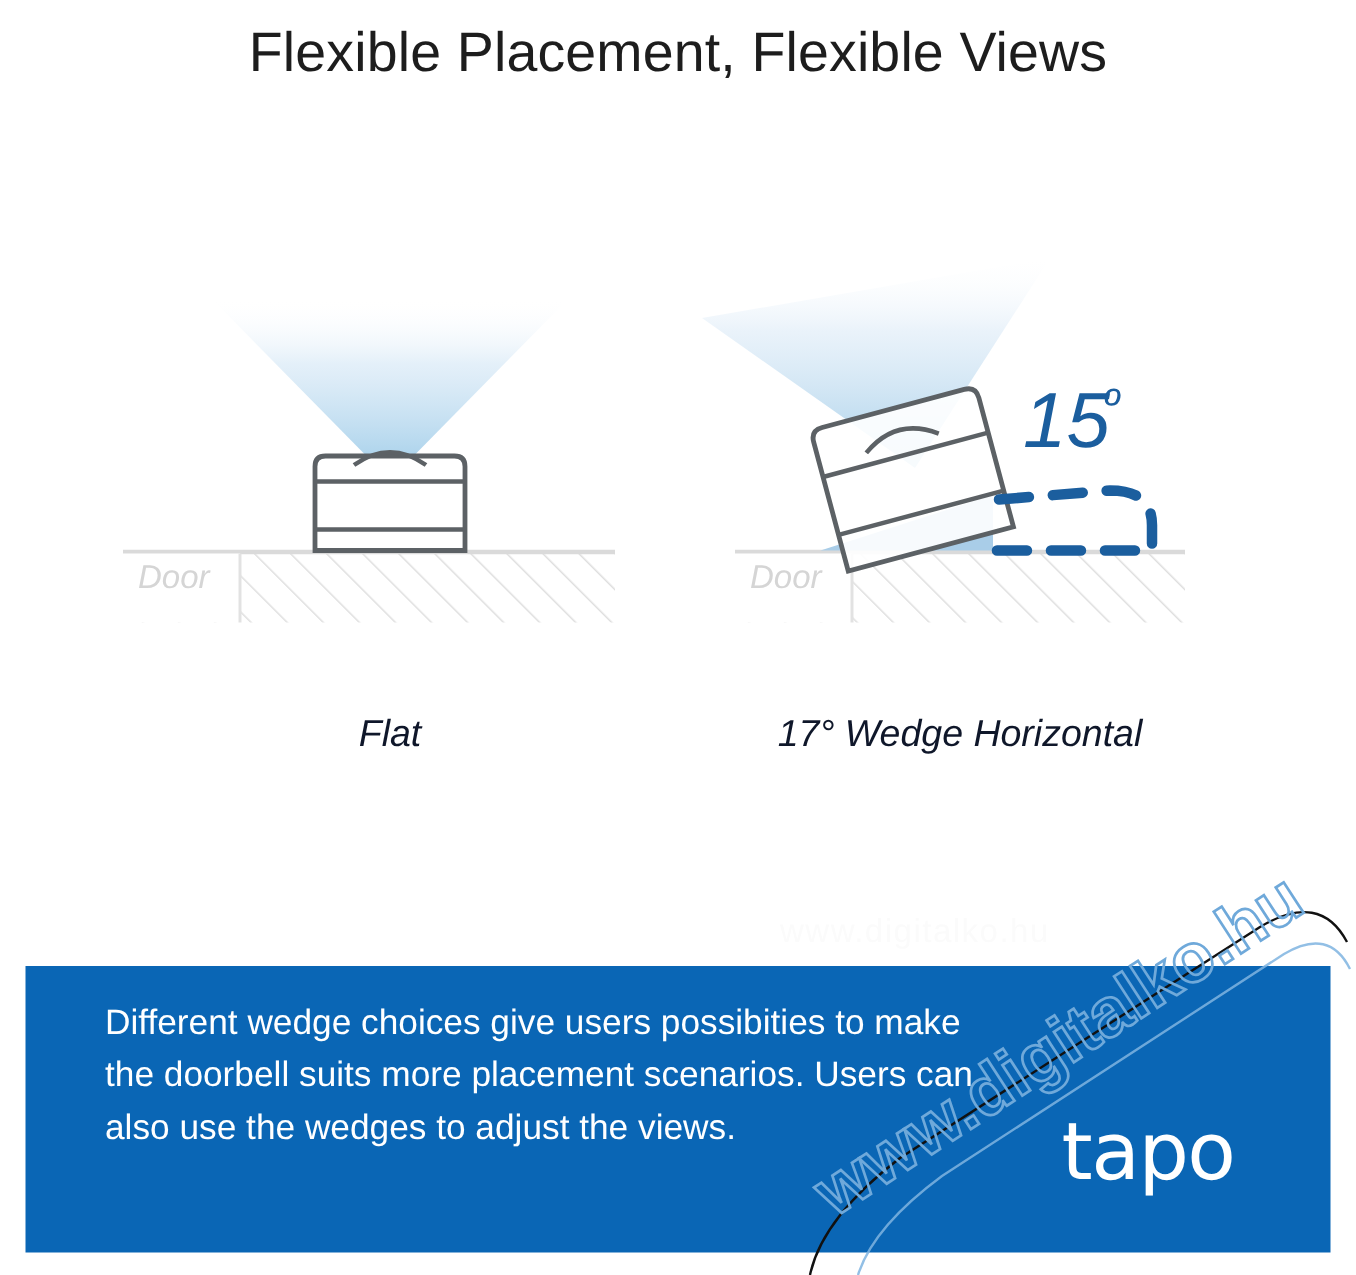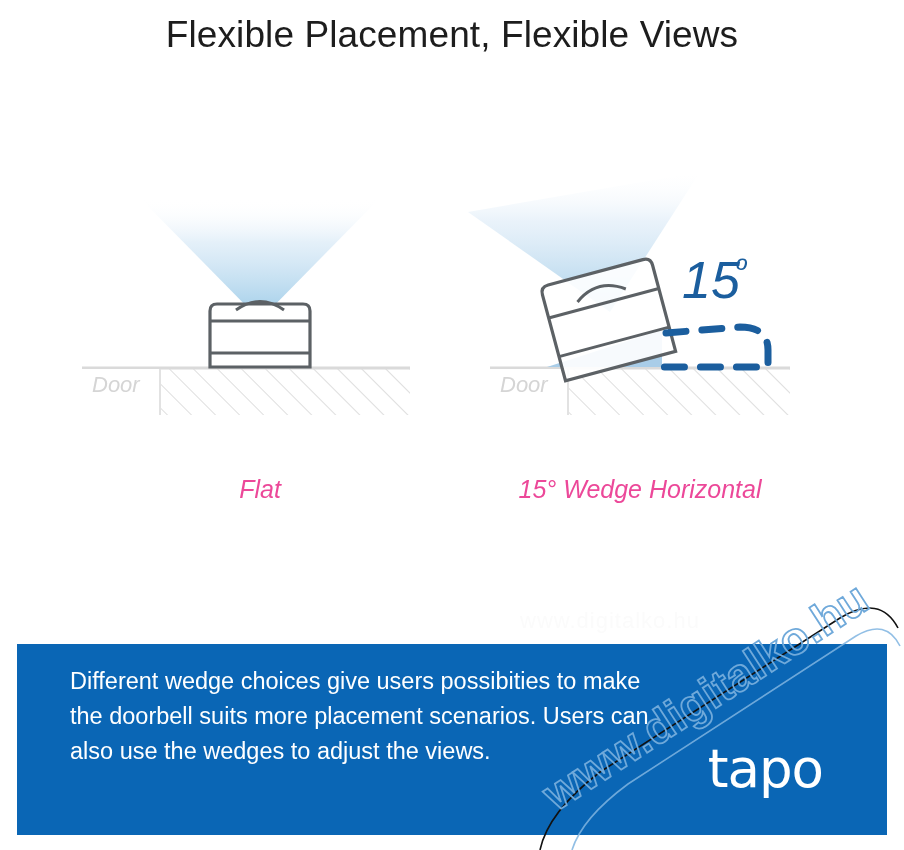--- a/index.html
+++ b/index.html
@@ -47,21 +47,21 @@
   .diagram-svg { display: block; }
 
   .panel-caption {
     position: absolute;
     top: 325px;
     left: 0;
     width: 380px;
     text-align: center;
     font-size: 25px;
     font-weight: 400;
-    color: #ec4899;
+    color: #0f172a;
     font-family: "Liberation Sans", sans-serif;
   }
 
   
   .ghost-watermark {
     position: absolute;
     left: 520px;
     top: 608px;
     font-size: 22px;
     letter-spacing: 1px;
@@ -195,21 +195,21 @@
 
       <g>
         <text x="232" y="148" font-family="Liberation Sans, sans-serif" font-size="52" fill="#1b5e9e">15</text>
         <text x="285" y="130" font-family="Liberation Sans, sans-serif" font-size="30" fill="#1b5e9e">º</text>
       </g>
     </svg>
 
     <div style="position:absolute; left:50px; top:222px; font-size:22px; color:#d5d5d5;
                 font-family:'Liberation Sans', sans-serif;">Door</div>
 
-    <div class="panel-caption">15° Wedge Horizontal</div>
+    <div class="panel-caption">17° Wedge Horizontal</div>
   </div>
 
   <div class="ghost-watermark">www.digitalko.hu</div>
 
   <div class="banner">
     <div class="banner-text">Different wedge choices give users possibities to make the doorbell suits more placement scenarios. Users can also use the wedges to adjust the views.</div>
     <div class="tapo-logo">tapo</div>
   </div>
 
   <svg class="wm-layer" width="904" height="850" viewBox="0 0 904 850">

